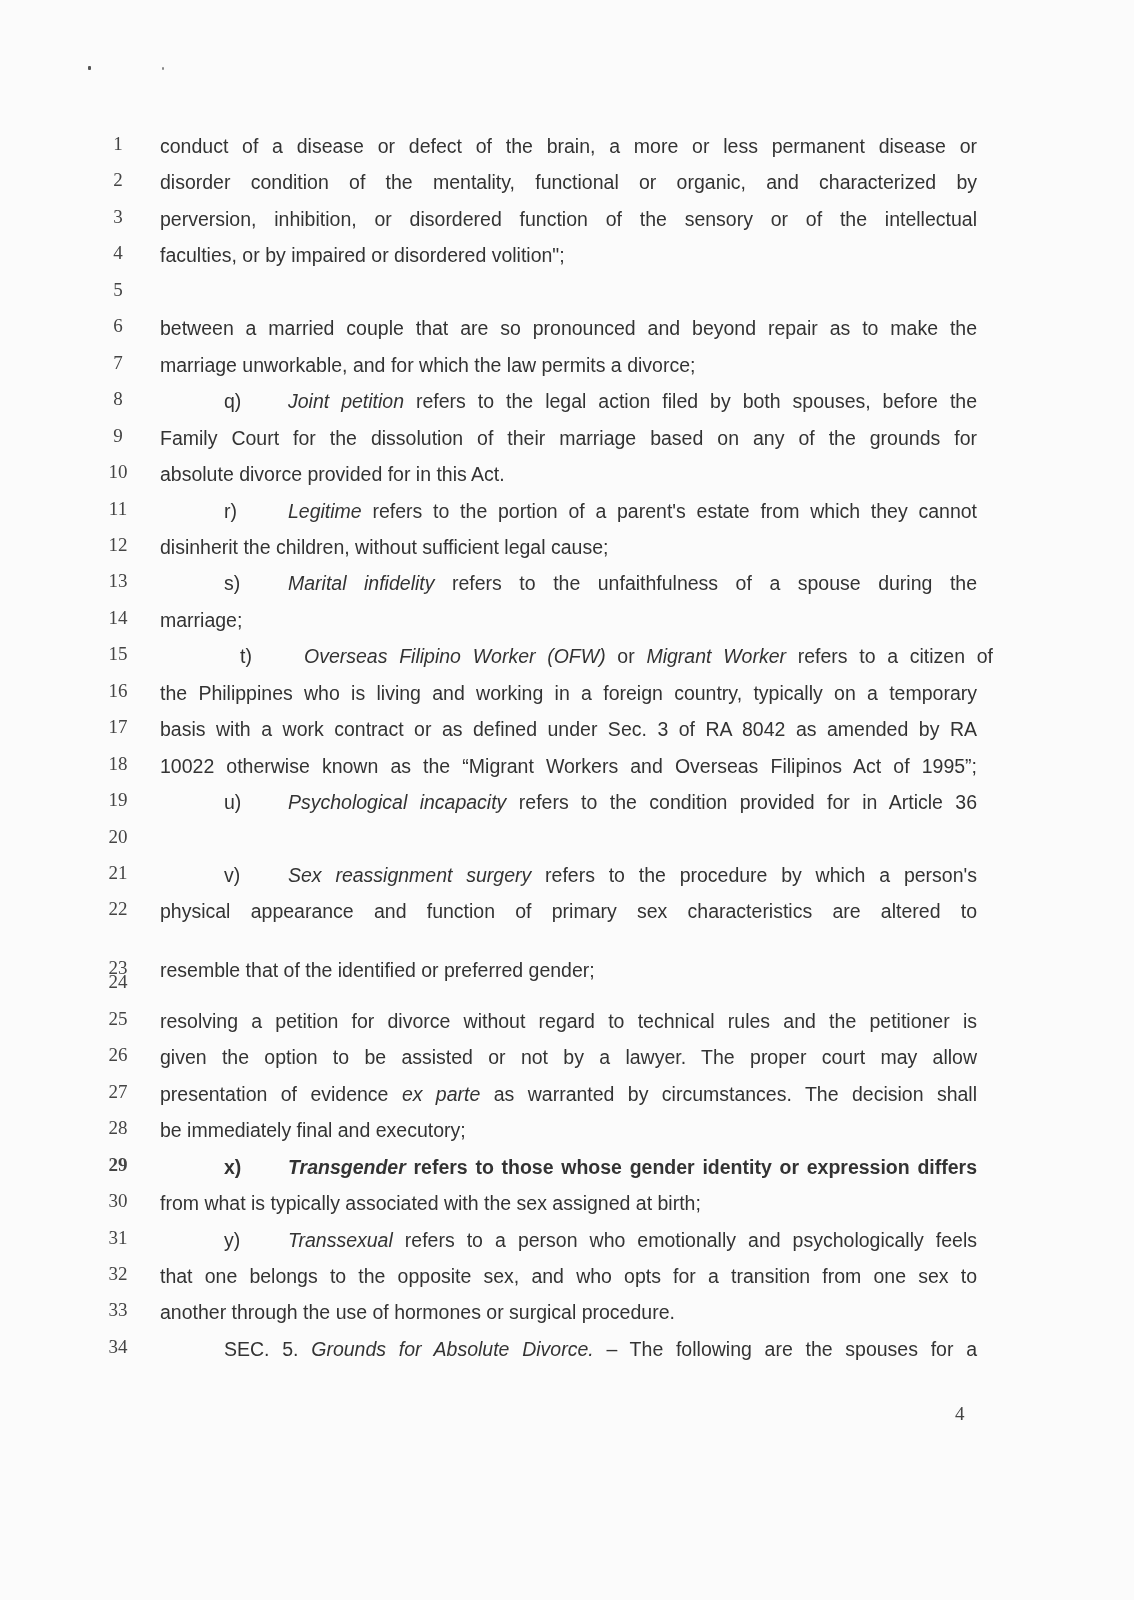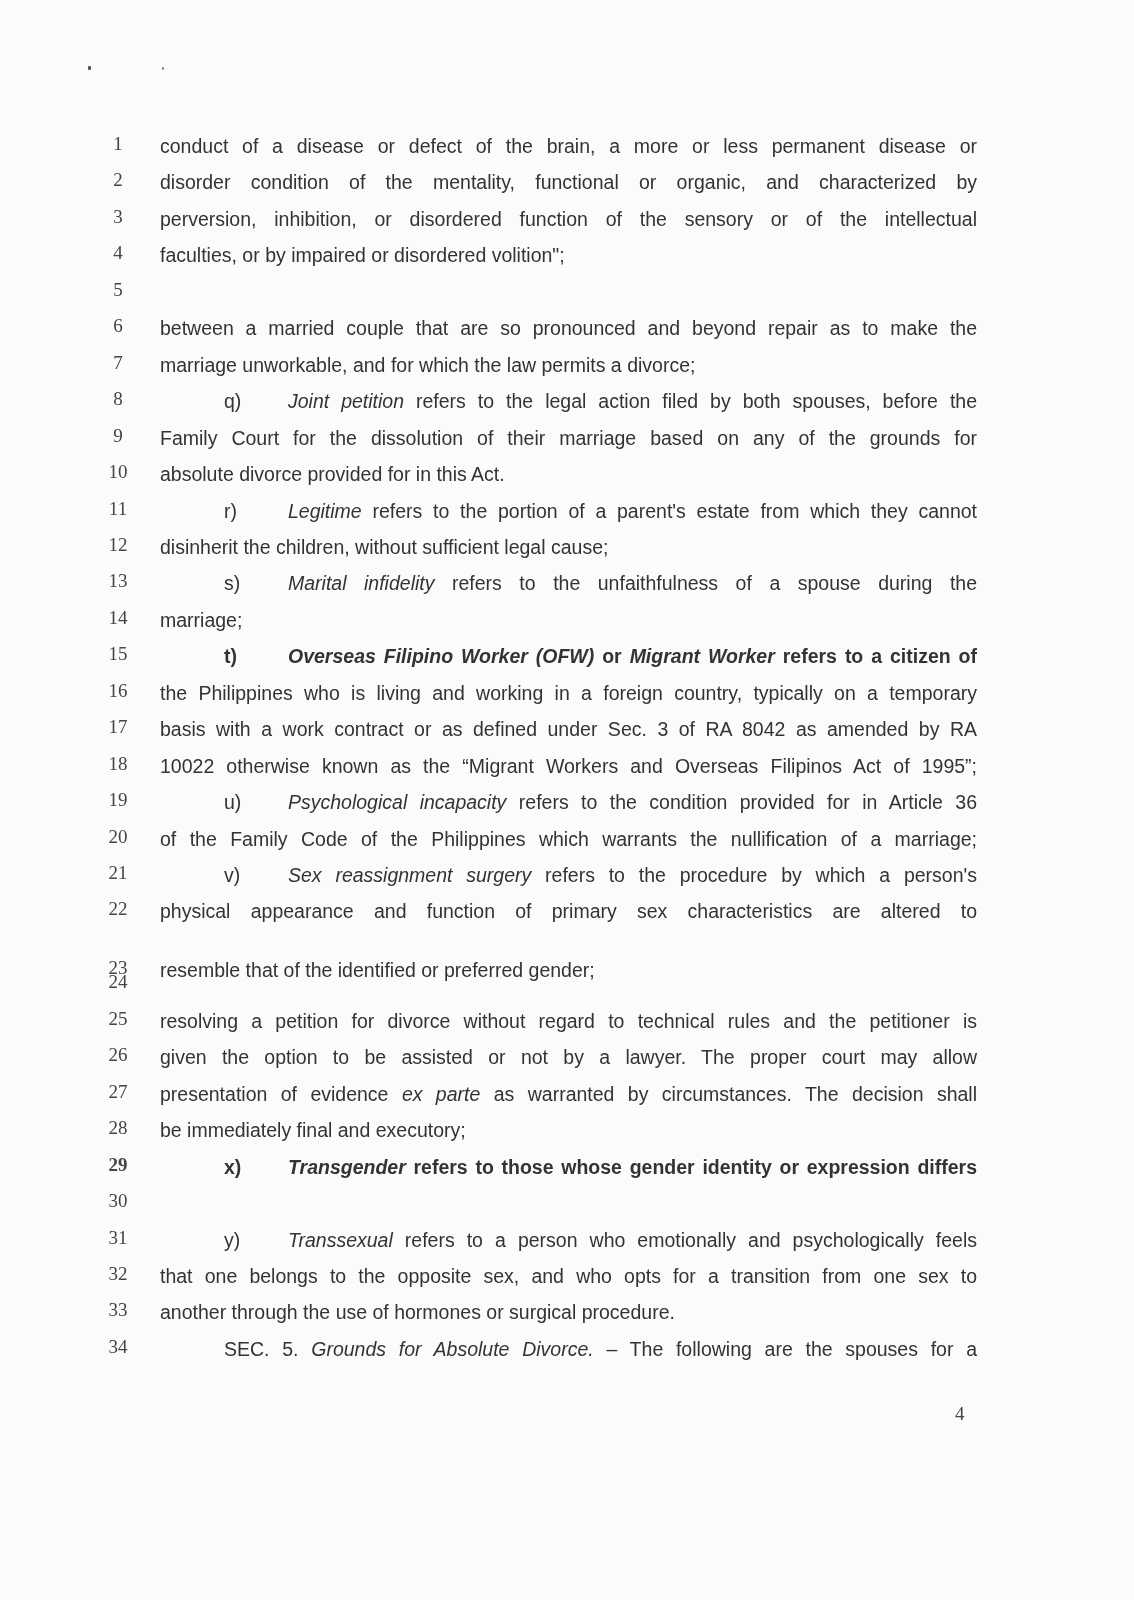--- a/index.html
+++ b/index.html
@@ -90,41 +90,40 @@
     <div class="line" style="top: 437.4px;">
       <span class="ln">13</span>
       <div class="txt justify indent" style="text-indent: 0px; padding-left: 64px; left: 160px; width: 753px;"><span class="lbl">s)</span><i>Marital infidelity</i><span> refers to the unfaithfulness of a spouse during the</span></div>
     </div>
     <div class="line" style="top: 473.85px;">
       <span class="ln">14</span>
       <div class="txt"><span>marriage;</span></div>
     </div>
     <div class="line" style="top: 510.3px;">
       <span class="ln">15</span>
-      <div class="txt justify indent" style="text-indent: 0px; padding-left: 64px; left: 160px; width: 753px; font-weight: bold;"><span class="lbl">t)</span><i>Overseas Filipino Worker (OFW)</i><span> or </span><i>Migrant Worker</i><span> refers to a citizen of</span></div>
+      <div class="txt justify indent" style="text-indent: 0px; padding-left: 64px; left: 176px; width: 753px;"><span class="lbl">t)</span><i>Overseas Filipino Worker (OFW)</i><span> or </span><i>Migrant Worker</i><span> refers to a citizen of</span></div>
     </div>
     <div class="line" style="top: 546.75px;">
       <span class="ln">16</span>
       <div class="txt justify"><span>the Philippines who is living and working in a foreign country, typically on a temporary</span></div>
     </div>
     <div class="line" style="top: 583.2px;">
       <span class="ln">17</span>
       <div class="txt justify"><span>basis with a work contract or as defined under Sec. 3 of RA 8042 as amended by RA</span></div>
     </div>
     <div class="line" style="top: 619.65px;">
       <span class="ln">18</span>
       <div class="txt justify"><span>10022 otherwise known as the “Migrant Workers and Overseas Filipinos Act of 1995”;</span></div>
     </div>
     <div class="line" style="top: 656.1px;">
       <span class="ln">19</span>
       <div class="txt justify indent" style="text-indent: 0px; padding-left: 64px; left: 160px; width: 753px;"><span class="lbl">u)</span><i>Psychological incapacity</i><span> refers to the condition provided for in Article 36</span></div>
     </div>
     <div class="line" style="top: 692.55px;">
       <span class="ln">20</span>
-      <div class="txt justify"><span>of the Family Code of the Philippines which warrants the nullification of a marriage;</span></div>
     </div>
     <div class="line" style="top: 729px;">
       <span class="ln">21</span>
       <div class="txt justify indent" style="text-indent: 0px; padding-left: 64px; left: 160px; width: 753px;"><span class="lbl">v)</span><i>Sex reassignment surgery</i><span> refers to the procedure by which a person's</span></div>
     </div>
     <div class="line" style="top: 765.45px;">
       <span class="ln">22</span>
       <div class="txt justify"><span>physical appearance and function of primary sex characteristics are altered to</span></div>
     </div>
     <div class="line" style="top: 824px;">
@@ -149,20 +148,21 @@
     <div class="line" style="top: 984.15px;">
       <span class="ln">28</span>
       <div class="txt"><span>be immediately final and executory;</span></div>
     </div>
     <div class="line" style="top: 1020.6px; font-weight: bold;">
       <span class="ln">29</span>
       <div class="txt justify indent" style="text-indent: 0px; padding-left: 64px; left: 160px; width: 753px;"><span class="lbl">x)</span><i>Transgender</i><span> refers to those whose gender identity or expression differs</span></div>
     </div>
     <div class="line" style="top: 1057.05px;">
       <span class="ln">30</span>
+      <div class="txt"><span>from what is typically associated with the sex assigned at birth;</span></div>
     </div>
     <div class="line" style="top: 1093.5px;">
       <span class="ln">31</span>
       <div class="txt justify indent" style="text-indent: 0px; padding-left: 64px; left: 160px; width: 753px;"><span class="lbl">y)</span><i>Transsexual</i><span> refers to a person who emotionally and psychologically feels</span></div>
     </div>
     <div class="line" style="top: 1129.95px;">
       <span class="ln">32</span>
       <div class="txt justify"><span>that one belongs to the opposite sex, and who opts for a transition from one sex to</span></div>
     </div>
     <div class="line" style="top: 1166.4px;">

